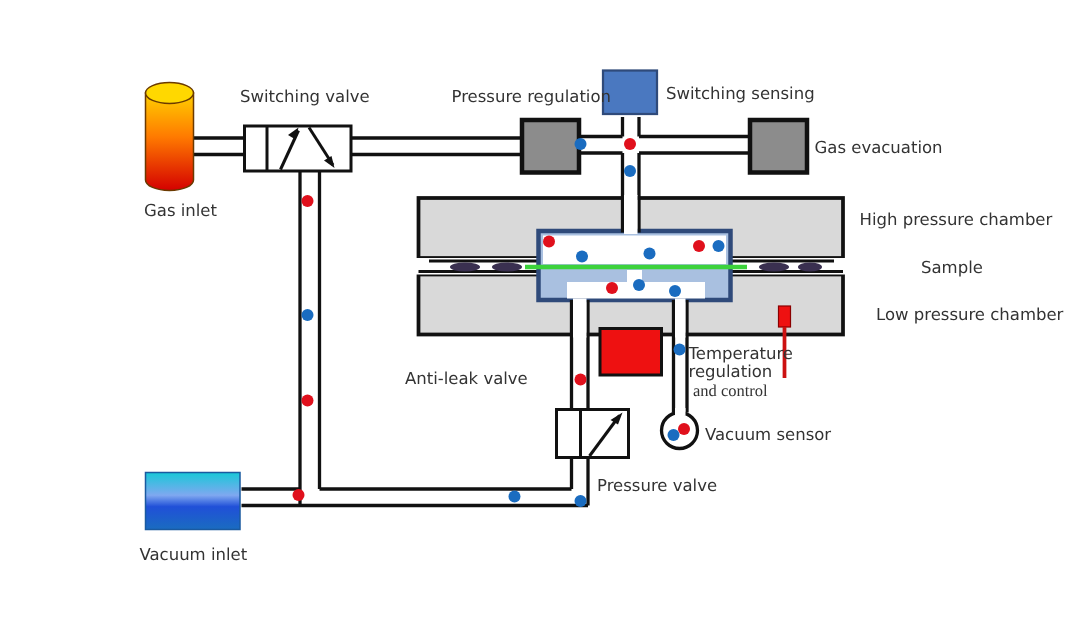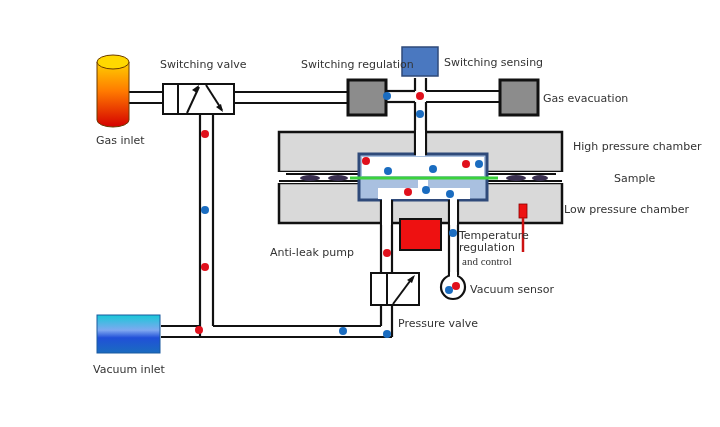--- a/index.html
+++ b/index.html
@@ -154,25 +154,25 @@
       <circle cx="453" cy="233" r="4" fill="#1a6cc0"></circle>
       <circle cx="449" cy="290" r="4" fill="#1a6cc0"></circle>
       <circle cx="456" cy="286" r="4" fill="#e0101c"></circle>
       <circle cx="343" cy="331" r="4" fill="#1a6cc0"></circle>
       <circle cx="387" cy="334" r="4" fill="#1a6cc0"></circle>
     </g>
 </svg>
 
 <div class="lbl" style="left:96px;top:135px;">Gas inlet</div>
 <div class="lbl" style="left:160px;top:59px;">Switching valve</div>
-<div class="lbl" style="left:301px;top:59px;">Switching regulation</div>
+<div class="lbl" style="left:301px;top:59px;">Pressure regulation</div>
 <div class="lbl" style="left:444px;top:57px;">Switching sensing</div>
 <div class="lbl" style="left:543px;top:93px;">Gas evacuation</div>
 <div class="lbl" style="left:573px;top:141px;">High pressure chamber</div>
 <div class="lbl" style="left:574px;top:173px;margin-left:40px;">Sample</div>
-<div class="lbl" style="left:564px;top:204px;">Low pressure chamber</div>
-<div class="lbl" style="left:270px;top:247px;">Anti-leak pump</div>
+<div class="lbl" style="left:584px;top:204px;">Low pressure chamber</div>
+<div class="lbl" style="left:270px;top:247px;">Anti-leak valve</div>
 <div class="lbl" style="left:459px;top:230px;">Temperature</div>
 <div class="lbl" style="left:459px;top:242px;">regulation</div>
 <div class="lbl" style="left:462px;top:255px;font-family:Liberation Serif, serif;">and control</div>
 <div class="lbl" style="left:470px;top:284px;text-align:right;">Vacuum sensor</div>
 <div class="lbl" style="left:398px;top:318px;">Pressure valve</div>
 <div class="lbl" style="left:93px;top:364px;">Vacuum inlet</div>
 
 </body></html>

